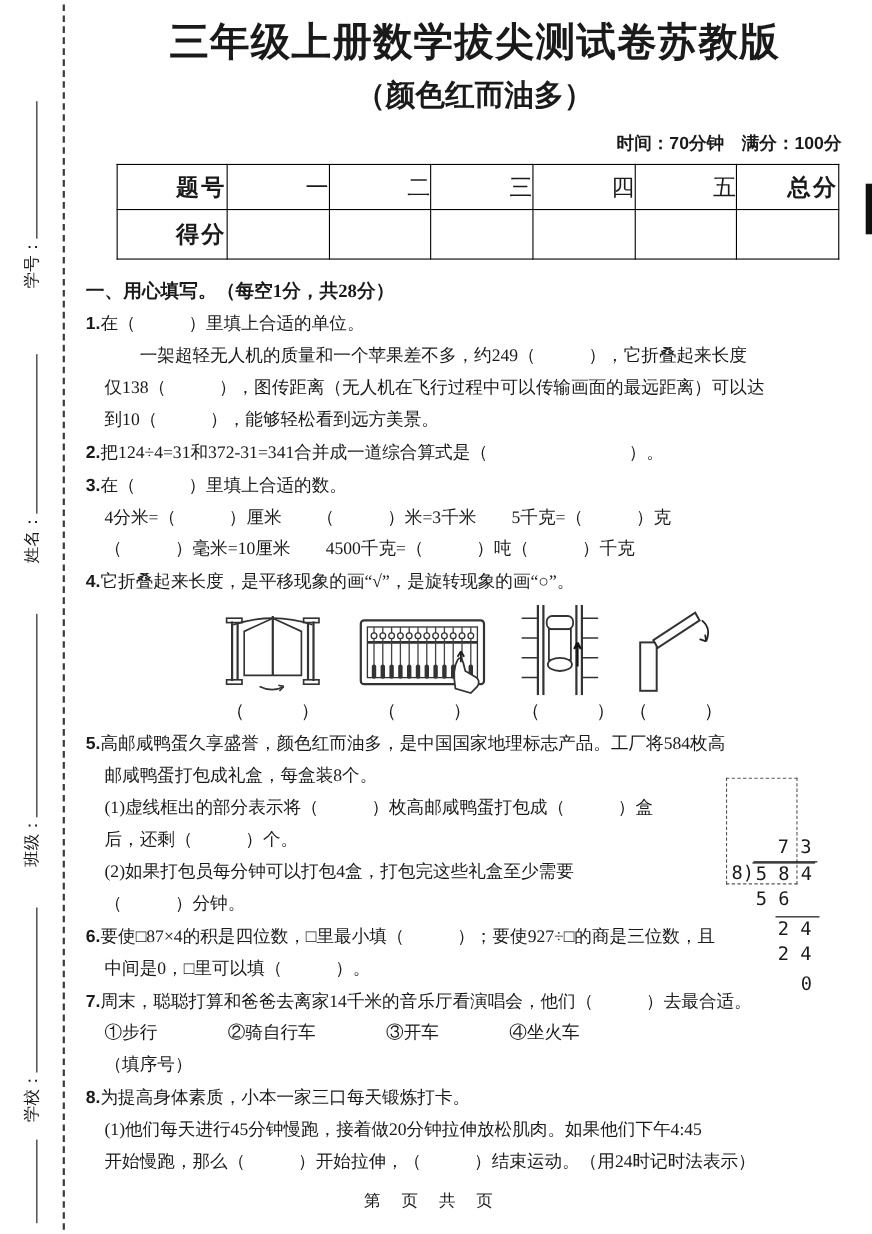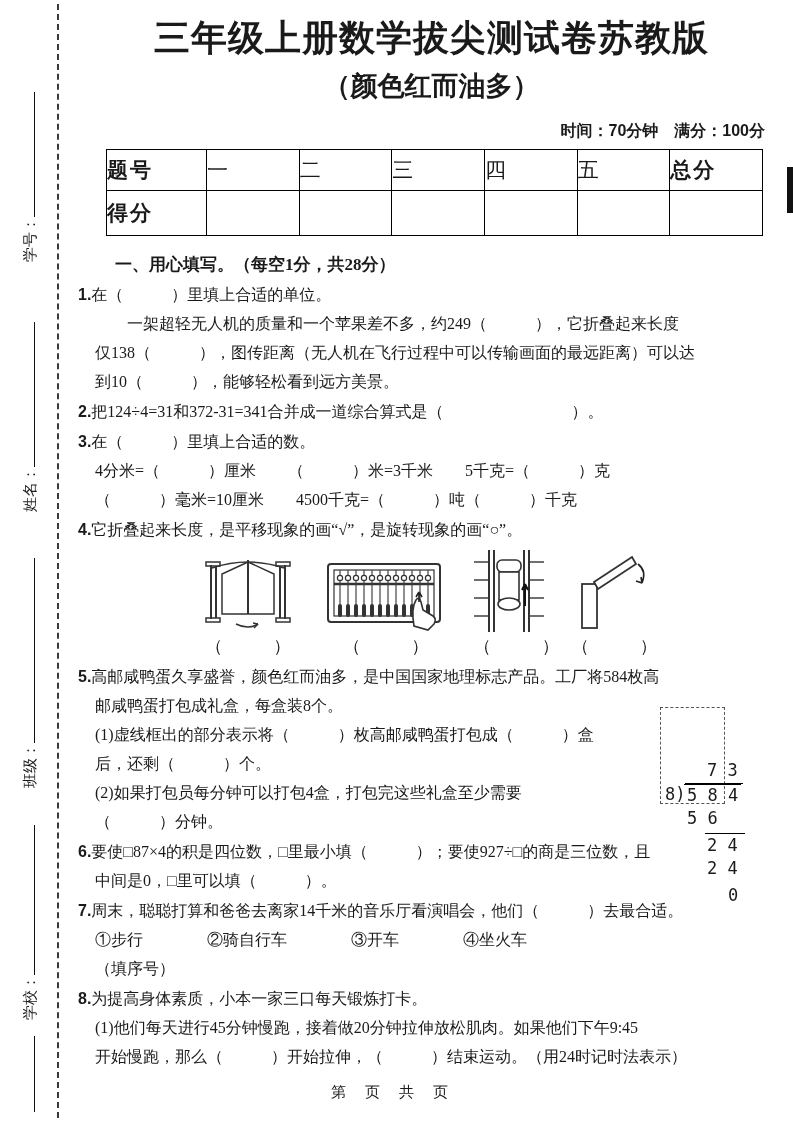--- a/index.html
+++ b/index.html
@@ -21,28 +21,28 @@
   .content { position:absolute; left:78px; top:14px; width:707px; }
   .title { font-family:"Liberation Sans","DejaVu Sans",sans-serif; font-weight:700;
            font-size:36px; line-height:48px; text-align:center; letter-spacing:1px; }
   .subtitle { font-family:"Liberation Sans","DejaVu Sans",sans-serif; font-weight:700;
               font-size:27px; line-height:40px; text-align:center; margin-top:4px; }
   .info-line { font-family:"Liberation Sans","DejaVu Sans",sans-serif; font-weight:600;
                font-size:16px; text-align:right; margin-top:10px; padding-right:20px; }
   .corner-mark { position:absolute; right:0; top:167px; width:6px; height:46px; background:#111; }
   
   table.score { border-collapse:collapse; margin:4px 0 0 28px; width:657px;
-                table-layout:fixed; text-align:left; font-size:21px; }
+                table-layout:fixed; text-align:right; font-size:21px; }
   table.score td { border:1.6px solid #000; }
   table.score tr.r1 td { height:41px; }
   table.score tr.r2 td { height:45px; }
   td.lblcell { width:100px; font-weight:700; letter-spacing:2px; }
   
   .sec-head { margin-top:14px; font-size:17px; }
-  .sec-head .h { font-weight:700; font-family:"Liberation Sans","DejaVu Sans",sans-serif;margin-left:37px; }
+  .sec-head .h { font-weight:700; font-family:"Liberation Sans","DejaVu Sans",sans-serif; }
   .sec-head .pts { font-weight:600; }
   .q { margin-top:1px; }
   .qnum { font-weight:700; font-family:"Liberation Sans","DejaVu Sans",sans-serif; }
   .qline { display:block; }
   .qbody { padding-left:17px; }
   .indent2 { text-indent:2em; }
   
   .figrow { display:flex; gap:28px; margin:6px 0 0 120px; align-items:flex-end; height:82px; }
   .parenrow { display:flex; gap:28px; margin-left:120px; }
   .parenrow span { display:inline-block; text-align:center; font-size:17px; }
@@ -296,20 +296,20 @@
       <span class="qnum">7.</span><span>周末，聪聪打算和爸爸去离家14千米的音乐厅看演唱会，他们（　　　）去最合适。</span>
       <div class="qbody">
         <span class="qline">①步行　　　　②骑自行车　　　　③开车　　　　④坐火车</span>
         <span class="qline">（填序号）</span>
       </div>
     </div>
 
     <div class="q">
       <span class="qnum">8.</span><span>为提高身体素质，小本一家三口每天锻炼打卡。</span>
       <div class="qbody">
-        <span class="qline">(1)他们每天进行45分钟慢跑，接着做20分钟拉伸放松肌肉。如果他们下午9:45</span>
+        <span class="qline">(1)他们每天进行45分钟慢跑，接着做20分钟拉伸放松肌肉。如果他们下午4:45</span>
         <span class="qline">开始慢跑，那么（　　　）开始拉伸，（　　　）结束运动。（用24时记时法表示）</span>
       </div>
     </div>
   </div>
 
   <div class="footer">第　页　共　页</div>
 </div>
 
 </body></html>

